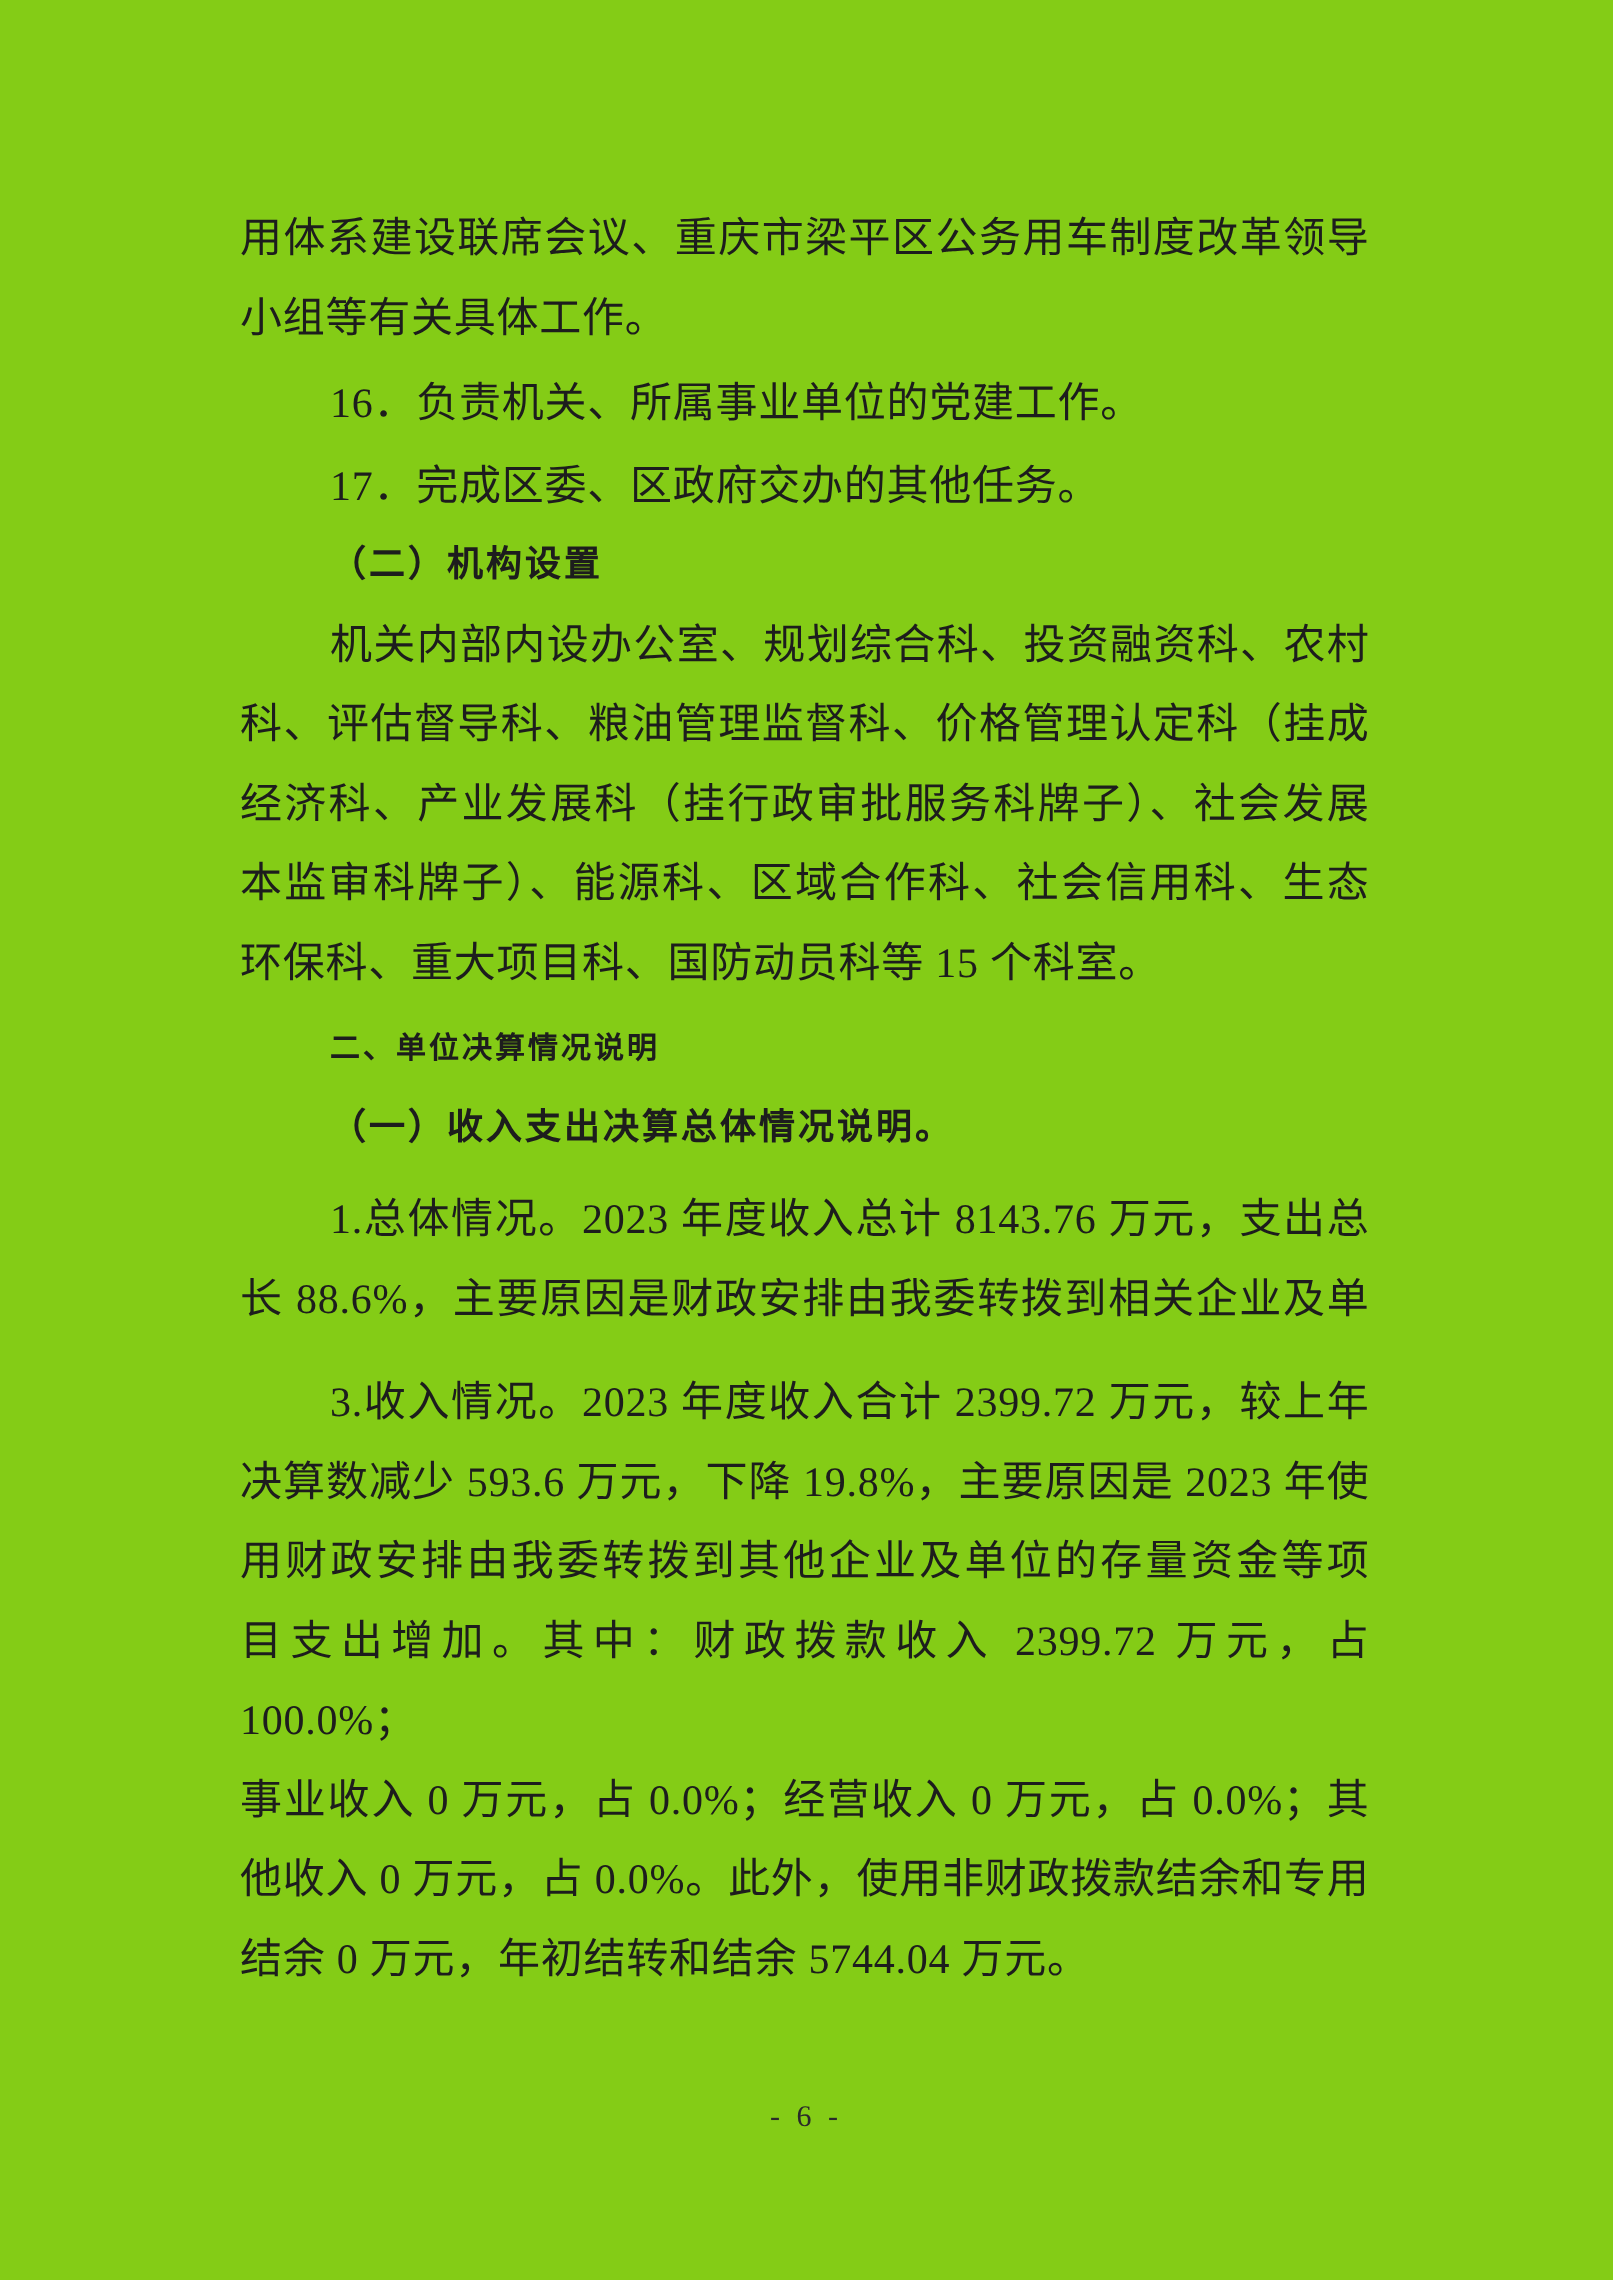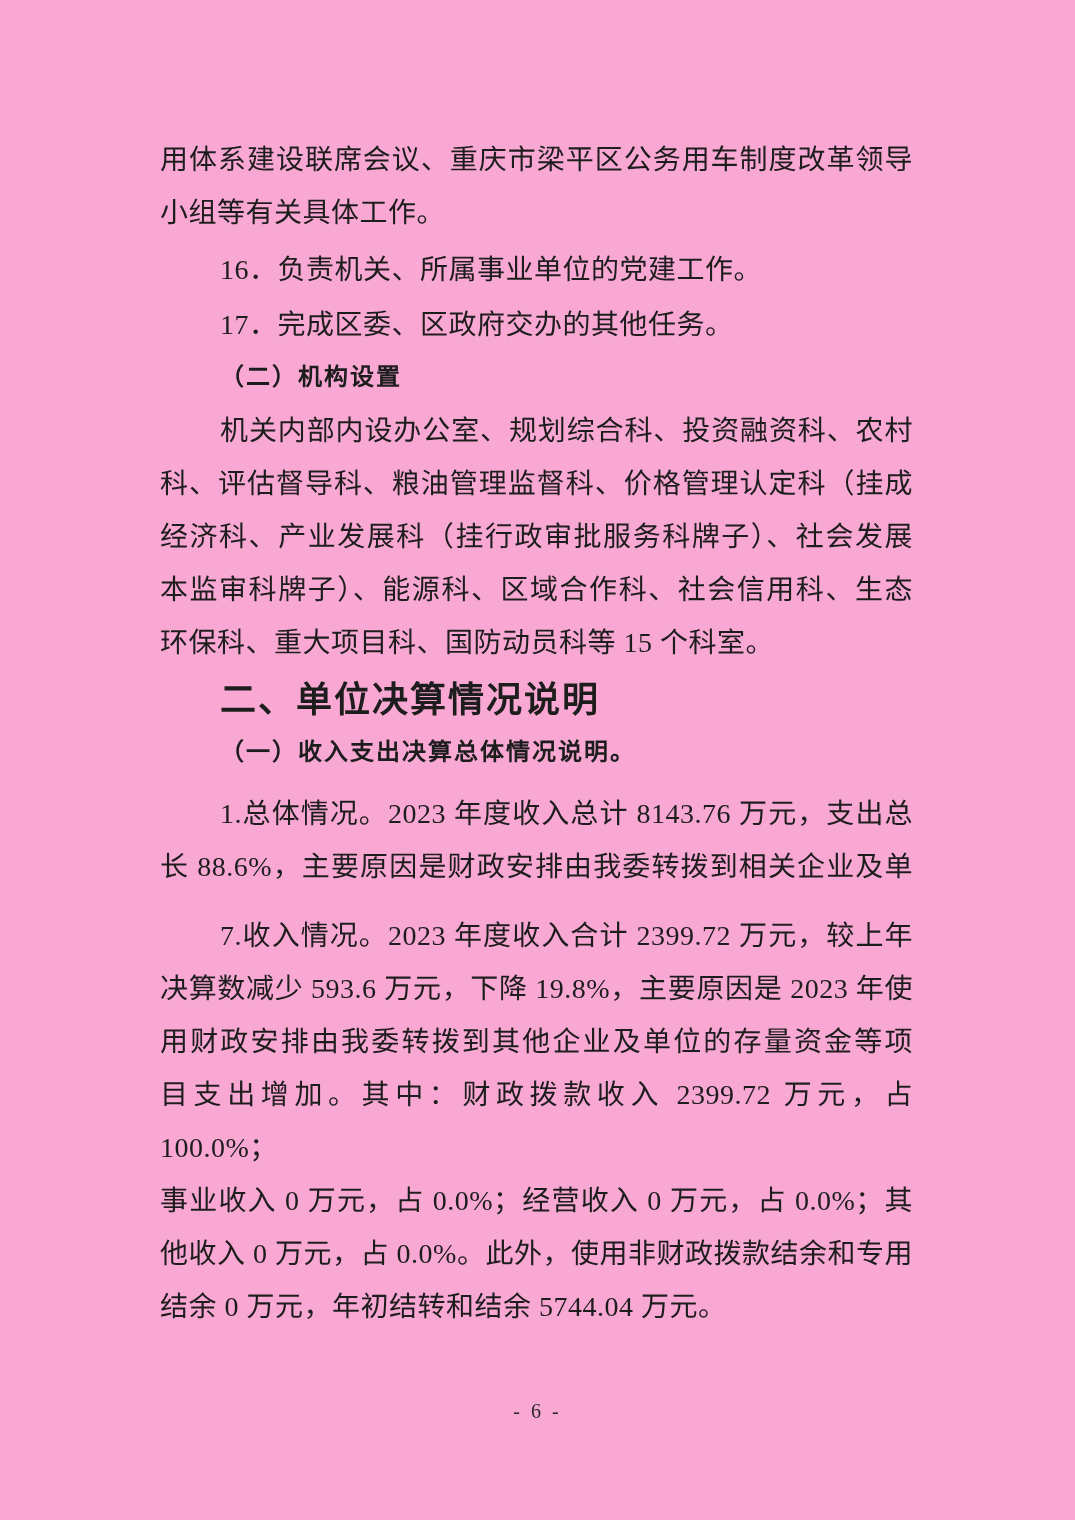--- a/index.html
+++ b/index.html
@@ -4,21 +4,21 @@
 <style>
   html, body {
     margin: 0;
     padding: 0;
     background: #ffffff;
   }
   .page {
     position: relative;
     width: 1075px;
     height: 1520px;
-    background: #f9a8d4;
+    background: #84cc16;
     overflow: hidden;
     font-family: "Liberation Serif", "DejaVu Serif", serif;
     color: #1d1d1d;
   }
   .text-column {
     position: absolute;
     left: 160px;
     top: 133px;
     width: 753px;
   }
@@ -30,21 +30,21 @@
     letter-spacing: 0.5px;
   }
   .line.para-end {
     text-align: right;
     text-align-last: left;
   }
   .indent { text-indent: 60px; }
   .heading-hei {
     font-family: "Liberation Sans", "DejaVu Sans", sans-serif;
     font-weight: 700;
-    font-size: 36px;
+    font-size: 20px;
     letter-spacing: 2px;
   }
   .heading-kai {
     font-weight: 700;
     font-size: 24px;
     letter-spacing: 2px;
   }
   .lead-bold { font-weight: 400; }
   .mt4  { margin-top: 4px; }
   .mt2  { margin-top: 2px; }
@@ -83,21 +83,21 @@
     <div class="line">本监审科牌子）、能源科、区域合作科、社会信用科、生态</div>
     <div class="line para-end">环保科、重大项目科、国防动员科等 15 个科室。</div>
 
     <div class="line para-end indent heading-hei mt4">二、单位决算情况说明</div>
 
     <div class="line para-end indent heading-kai">（一）收入支出决算总体情况说明。</div>
 
     <div class="line indent mt8"><span class="lead-bold">1.总体情况。</span><span>2023 年度收入总计 8143.76 万元，支出总</span></div>
     <div class="line">长 88.6%，主要原因是财政安排由我委转拨到相关企业及单</div>
 
-    <div class="line indent mt16"><span class="lead-bold">7.收入情况。</span><span>2023 年度收入合计 2399.72 万元，较上年</span></div>
+    <div class="line indent mt16"><span class="lead-bold">3.收入情况。</span><span>2023 年度收入合计 2399.72 万元，较上年</span></div>
     <div class="line">决算数减少 593.6 万元，下降 19.8%，主要原因是 2023 年使</div>
     <div class="line">用财政安排由我委转拨到其他企业及单位的存量资金等项</div>
     <div class="line">目支出增加。其中：财政拨款收入 2399.72 万元，占 100.0%；</div>
     <div class="line">事业收入 0 万元，占 0.0%；经营收入 0 万元，占 0.0%；其</div>
     <div class="line">他收入 0 万元，占 0.0%。此外，使用非财政拨款结余和专用</div>
     <div class="line para-end">结余 0 万元，年初结转和结余 5744.04 万元。</div>
 
   </div>
 
   <div class="page-number">- 6 -</div>

